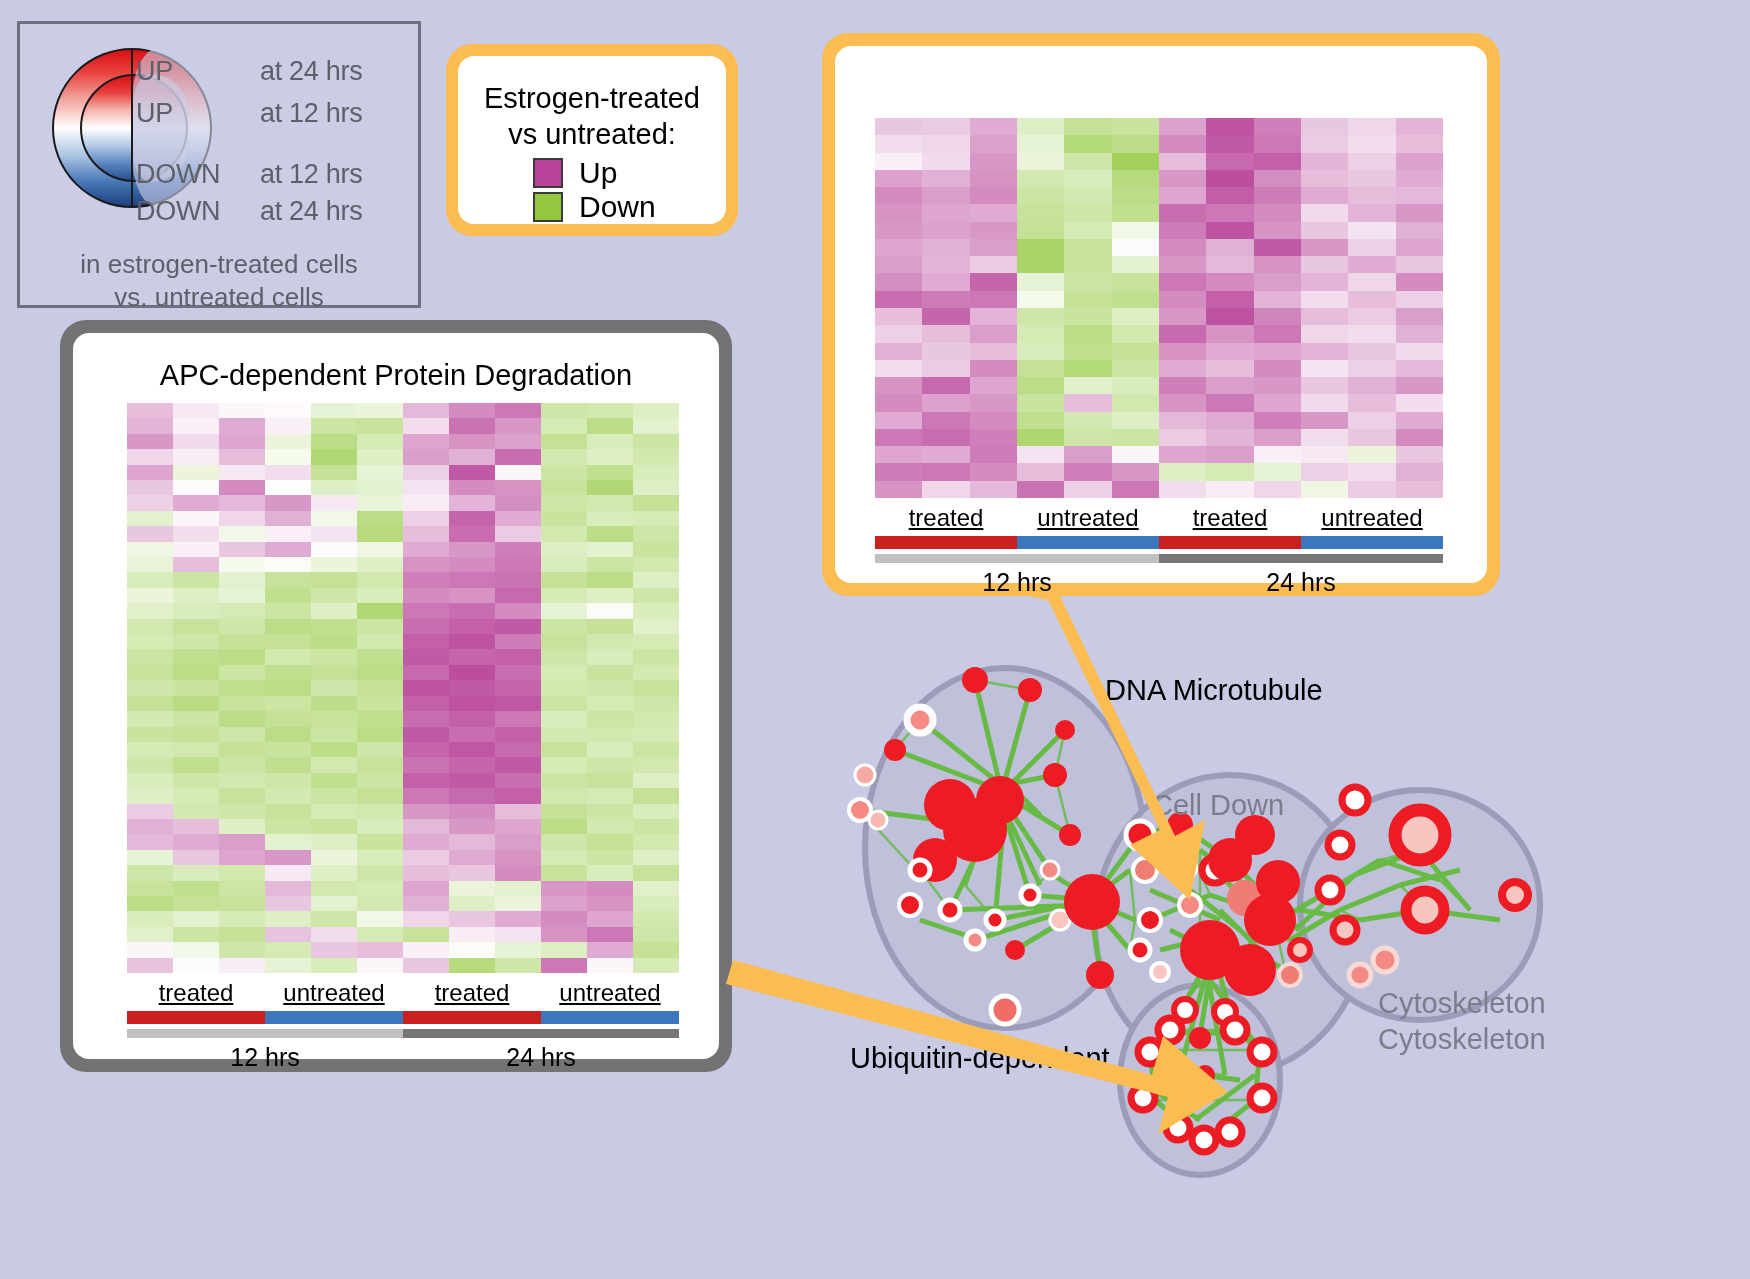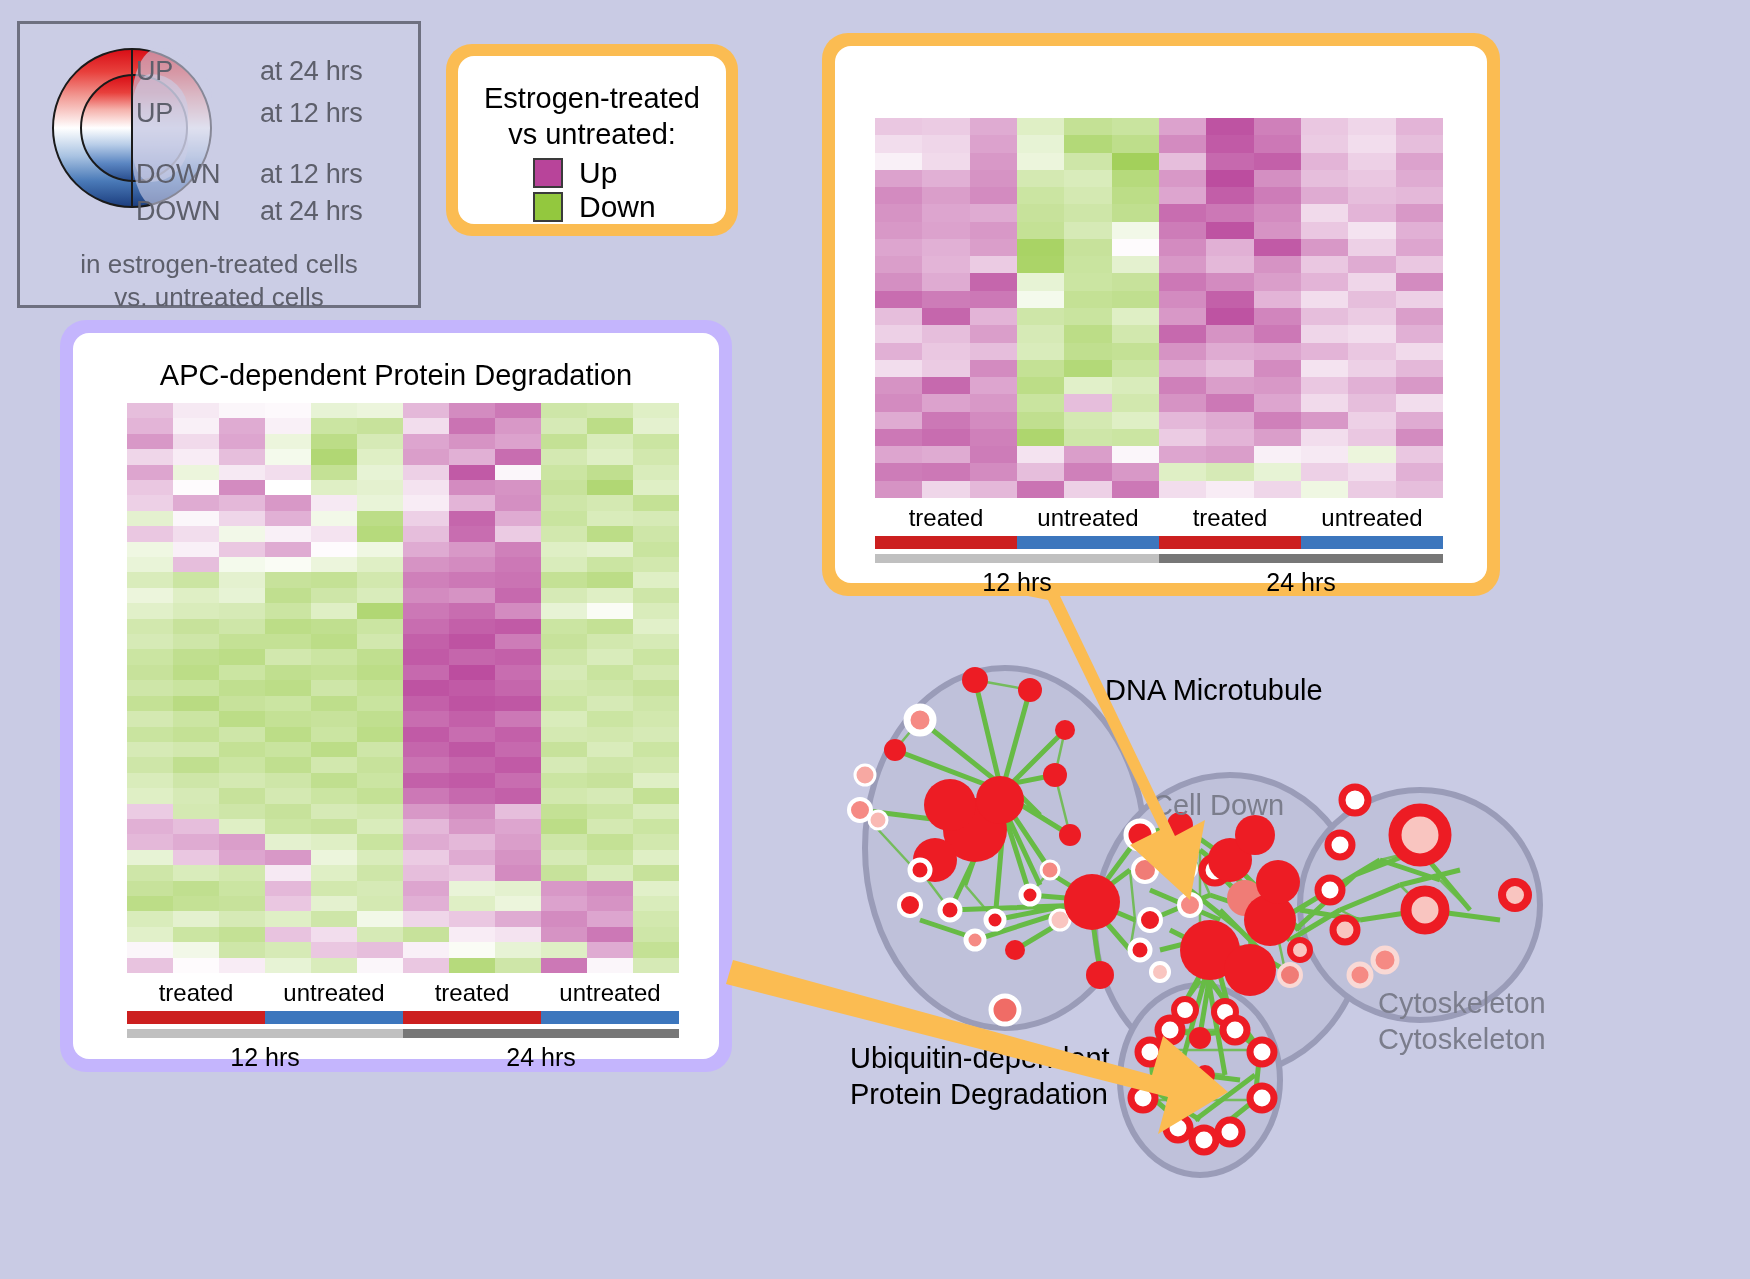--- a/index.html
+++ b/index.html
@@ -49,21 +49,21 @@
   .lg-sw{width:30px;height:30px;border:2px solid #3a3a3a;box-sizing:border-box;}
   .lg-tx{font-size:30px;color:#000;}
 
   
   #rf-panel{left:822px;top:33px;width:678px;height:563px;}
   #apc-panel{left:60px;top:320px;width:672px;height:752px;}
 
   .hm{position:absolute;display:grid;}
   .hm-cell{width:100%;height:100%;}
 
-  .axis-lbls{position:absolute;display:grid;grid-template-columns:repeat(4,1fr);}
+  .axis-lbls{position:absolute;display:grid;grid-template-columns:repeat(4,1fr);text-decoration:underline;}
   .axis-lbls span{text-align:center;font-size:24px;color:#000;}
   .tbar{position:absolute;display:grid;grid-template-columns:repeat(4,1fr);height:13px;}
   .tbar i{display:block;}
   .tbar .tr{background:#cc1f1f;}
   .tbar .un{background:#3c76bd;}
   .gbar{position:absolute;display:grid;grid-template-columns:1fr 1fr;height:9px;}
   .gbar .g12{background:#c0c0c0;}
   .gbar .g24{background:#777777;}
   .hrs{position:absolute;display:grid;grid-template-columns:1fr 1fr;}
   .hrs span{text-align:center;font-size:25px;color:#000;}
@@ -407,21 +407,21 @@
         <i class="g12" style="background: rgb(192, 192, 192);"></i>
         <i class="g24" style="background: rgb(119, 119, 119);"></i>
       </div>
       <div class="hrs" style="left:40px;top:522px;width:568px;">
         <span>12 hrs</span>
         <span>24 hrs</span>
       </div>
     </div>
   </div>
 
-  <div class="opanel" id="apc-panel" style="background: #c4b5fd;">
+  <div class="opanel" id="apc-panel" style="background: #737373;">
     <div class="opanel-in">
       <div class="ptitle" style="top:26px;">APC-dependent Protein Degradation</div>
       <div class="hm" id="apc-hm" style="left: 54px; top: 70px; width: 552px; height: 570px; grid-template-columns: repeat(12, 1fr); grid-template-rows: repeat(37, 1fr);">
           <div class="hm-cell" style="background: rgb(230, 190, 220);"></div>
           <div class="hm-cell" style="background: rgb(246, 233, 243);"></div>
           <div class="hm-cell" style="background: rgb(251, 246, 250);"></div>
           <div class="hm-cell" style="background: rgb(253, 249, 252);"></div>
           <div class="hm-cell" style="background: rgb(231, 243, 213);"></div>
           <div class="hm-cell" style="background: rgb(236, 245, 220);"></div>
           <div class="hm-cell" style="background: rgb(228, 184, 217);"></div>
@@ -990,21 +990,20 @@
     </svg>
 
     <div class="netlbl dark" style="left:305px;top:52px;">DNA Microtubule</div>
     <div class="netlbl grey" style="left:352px;top:167px;">Cell Down</div>
     <div class="netlbl grey" style="left:578px;top:365px;">
       <div>Cytoskeleton</div>
       <div>Cytoskeleton</div>
     </div>
     <div class="netlbl dark" style="left:50px;top:420px;text-align:left;">
       <div>Ubiquitin-dependent</div>
-      <div>Protein Degradation</div>
     </div>
   </div>
 
   <svg id="arrows" viewBox="0 0 1750 1279">
     <path d="M1028 596 L1060 596 L1175 836 L1205 820 L1190 900 L1130 845 L1160 830 L1048 600 Z" fill="#fbbc52"></path>
     <path d="M733 960 L1152 1075 L1163 1036 L1228 1092 L1158 1134 L1168 1097 L726 984 Z" fill="#fbbc52"></path>
   </svg>
 
 </div>
 

